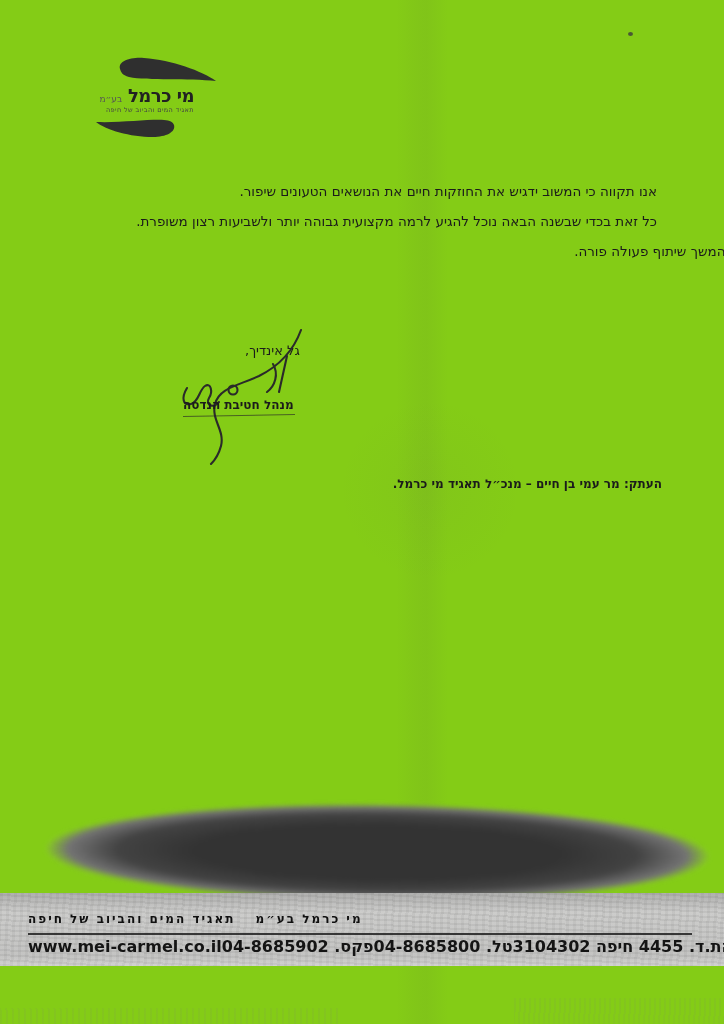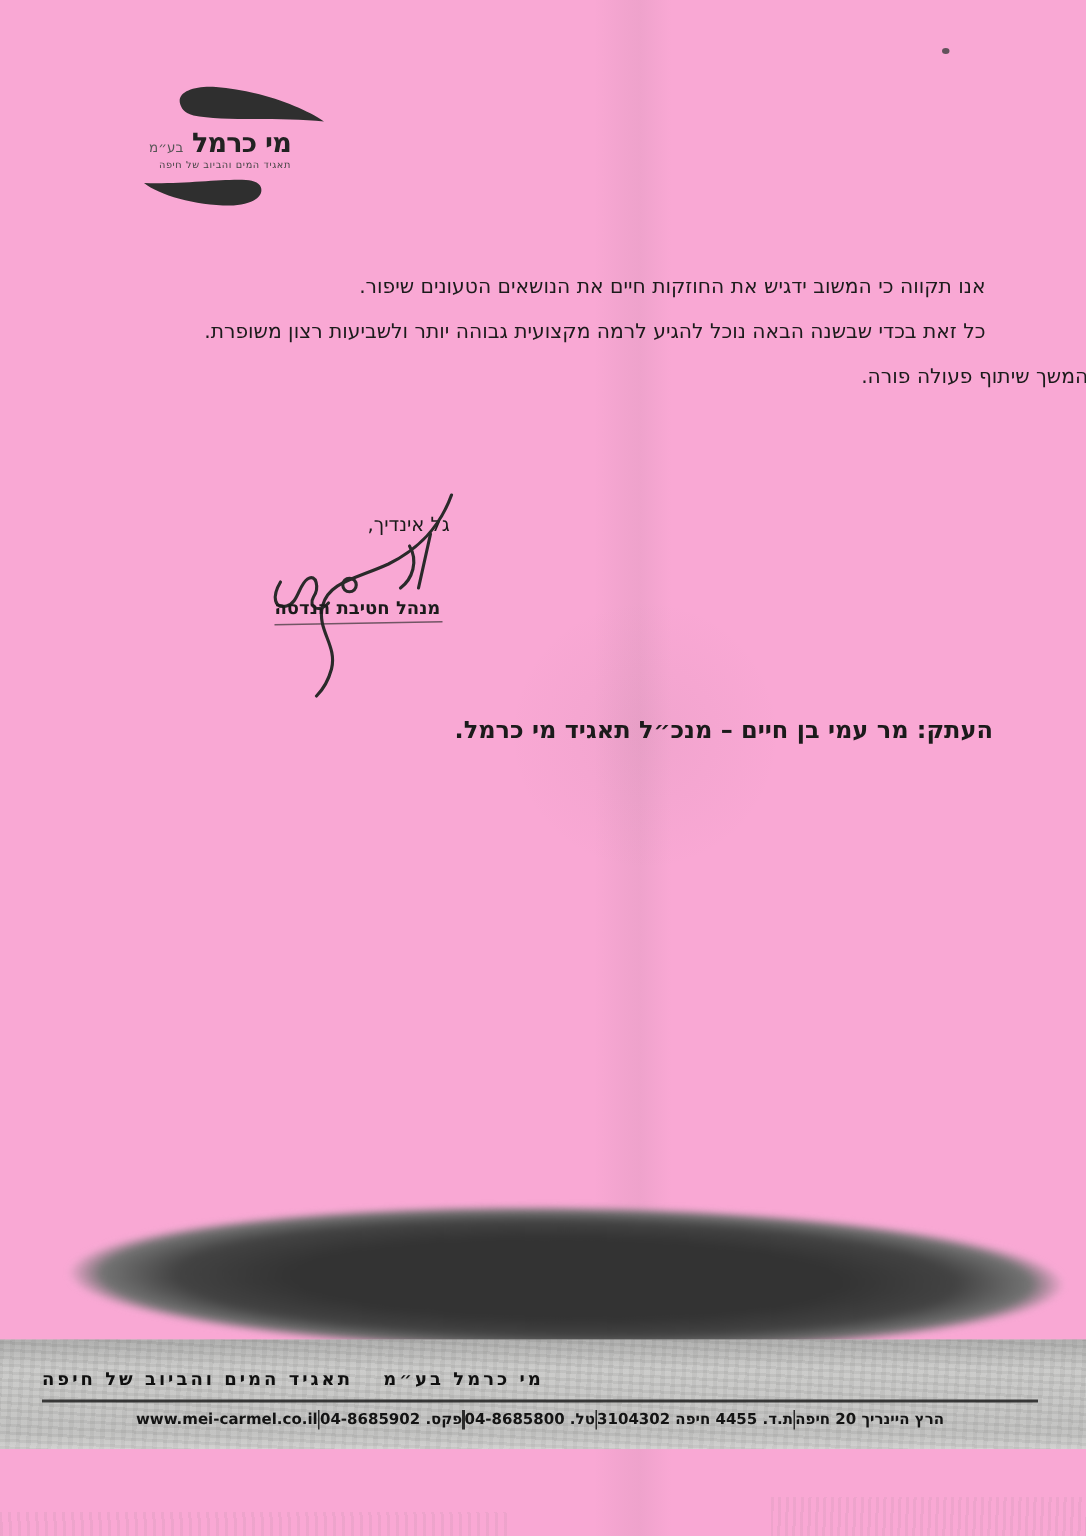--- a/index.html
+++ b/index.html
@@ -3,21 +3,21 @@
 <meta charset="utf-8">
 <style>
   html,body{margin:0;padding:0;}
   body{
     width:724px;height:1024px;overflow:hidden;
     background:#f2f2f0;
     font-family:"DejaVu Sans",sans-serif;
   }
   .page{
     position:relative;width:724px;height:1024px;
-    background:#f9a8d4;overflow:hidden;
+    background:#84cc16;overflow:hidden;
     color:#1c1c1c;
   }
   
   .scan-streak{
     position:absolute;left:396px;top:0;width:52px;height:100%;
     background:linear-gradient(90deg,transparent,rgba(70,70,70,.045) 38%,rgba(70,70,70,.06) 58%,transparent);
   }
   .scan-speck{
     position:absolute;left:628px;top:32px;width:5px;height:4px;border-radius:50%;
     background:#3c3c3c;opacity:.8;
@@ -72,21 +72,21 @@
     position:absolute;left:8px;top:72px;direction:rtl;white-space:nowrap;
     font-size:12px;font-weight:600;color:#1b1b1b;
   }
   .sig-underline{
     position:absolute;left:8px;top:89px;width:112px;height:1px;
     background:rgba(40,40,40,.65);transform:rotate(-1deg);
   }
   
   .copy-line{
     position:absolute;right:62px;top:477px;direction:rtl;white-space:nowrap;
-    font-size:16px;font-weight:600;color:#1b1b1b;
+    font-size:12px;font-weight:600;color:#1b1b1b;
   }
   
   .footer-graphic{
     position:absolute;left:45px;top:804px;width:665px;height:97px;
     border-radius:50%;
     background:
       repeating-linear-gradient(7deg,rgba(255,255,255,.07) 0 2px,transparent 2px 5px),
       radial-gradient(closest-side,#2d2d2d 55%,#3d3d3d 78%,#6f6f6f 93%,rgba(150,150,150,0) 100%);
     filter:blur(2px);
     transform:rotate(.7deg);
@@ -104,23 +104,23 @@
     direction:rtl;text-align:left;white-space:nowrap;
     font-size:12px;font-weight:bold;letter-spacing:2px;color:#101010;
   }
   .footer-company .desc{margin-inline-start:14px;}
   .footer-rule{
     position:absolute;left:28px;top:933px;width:664px;height:2px;
     background:#1f1f1f;opacity:.85;
   }
   .footer-contacts{
     position:absolute;left:28px;top:939px;width:664px;height:15px;
-    display:flex;flex-direction:row;justify-content:center;align-items:center;
+    display:flex;flex-direction:row;justify-content:flex-start;align-items:center;
     direction:ltr;
-    font-size:10px;font-weight:bold;color:#141414;white-space:nowrap;
+    font-size:16px;font-weight:bold;color:#141414;white-space:nowrap;
   }
   .footer-contacts .seg{direction:rtl;}
   .footer-contacts .sep{
     width:1.5px;height:13px;background:#2a2a2a;align-self:center;
   }
 </style>
 </head>
 <body>
 
 <div class="page">

